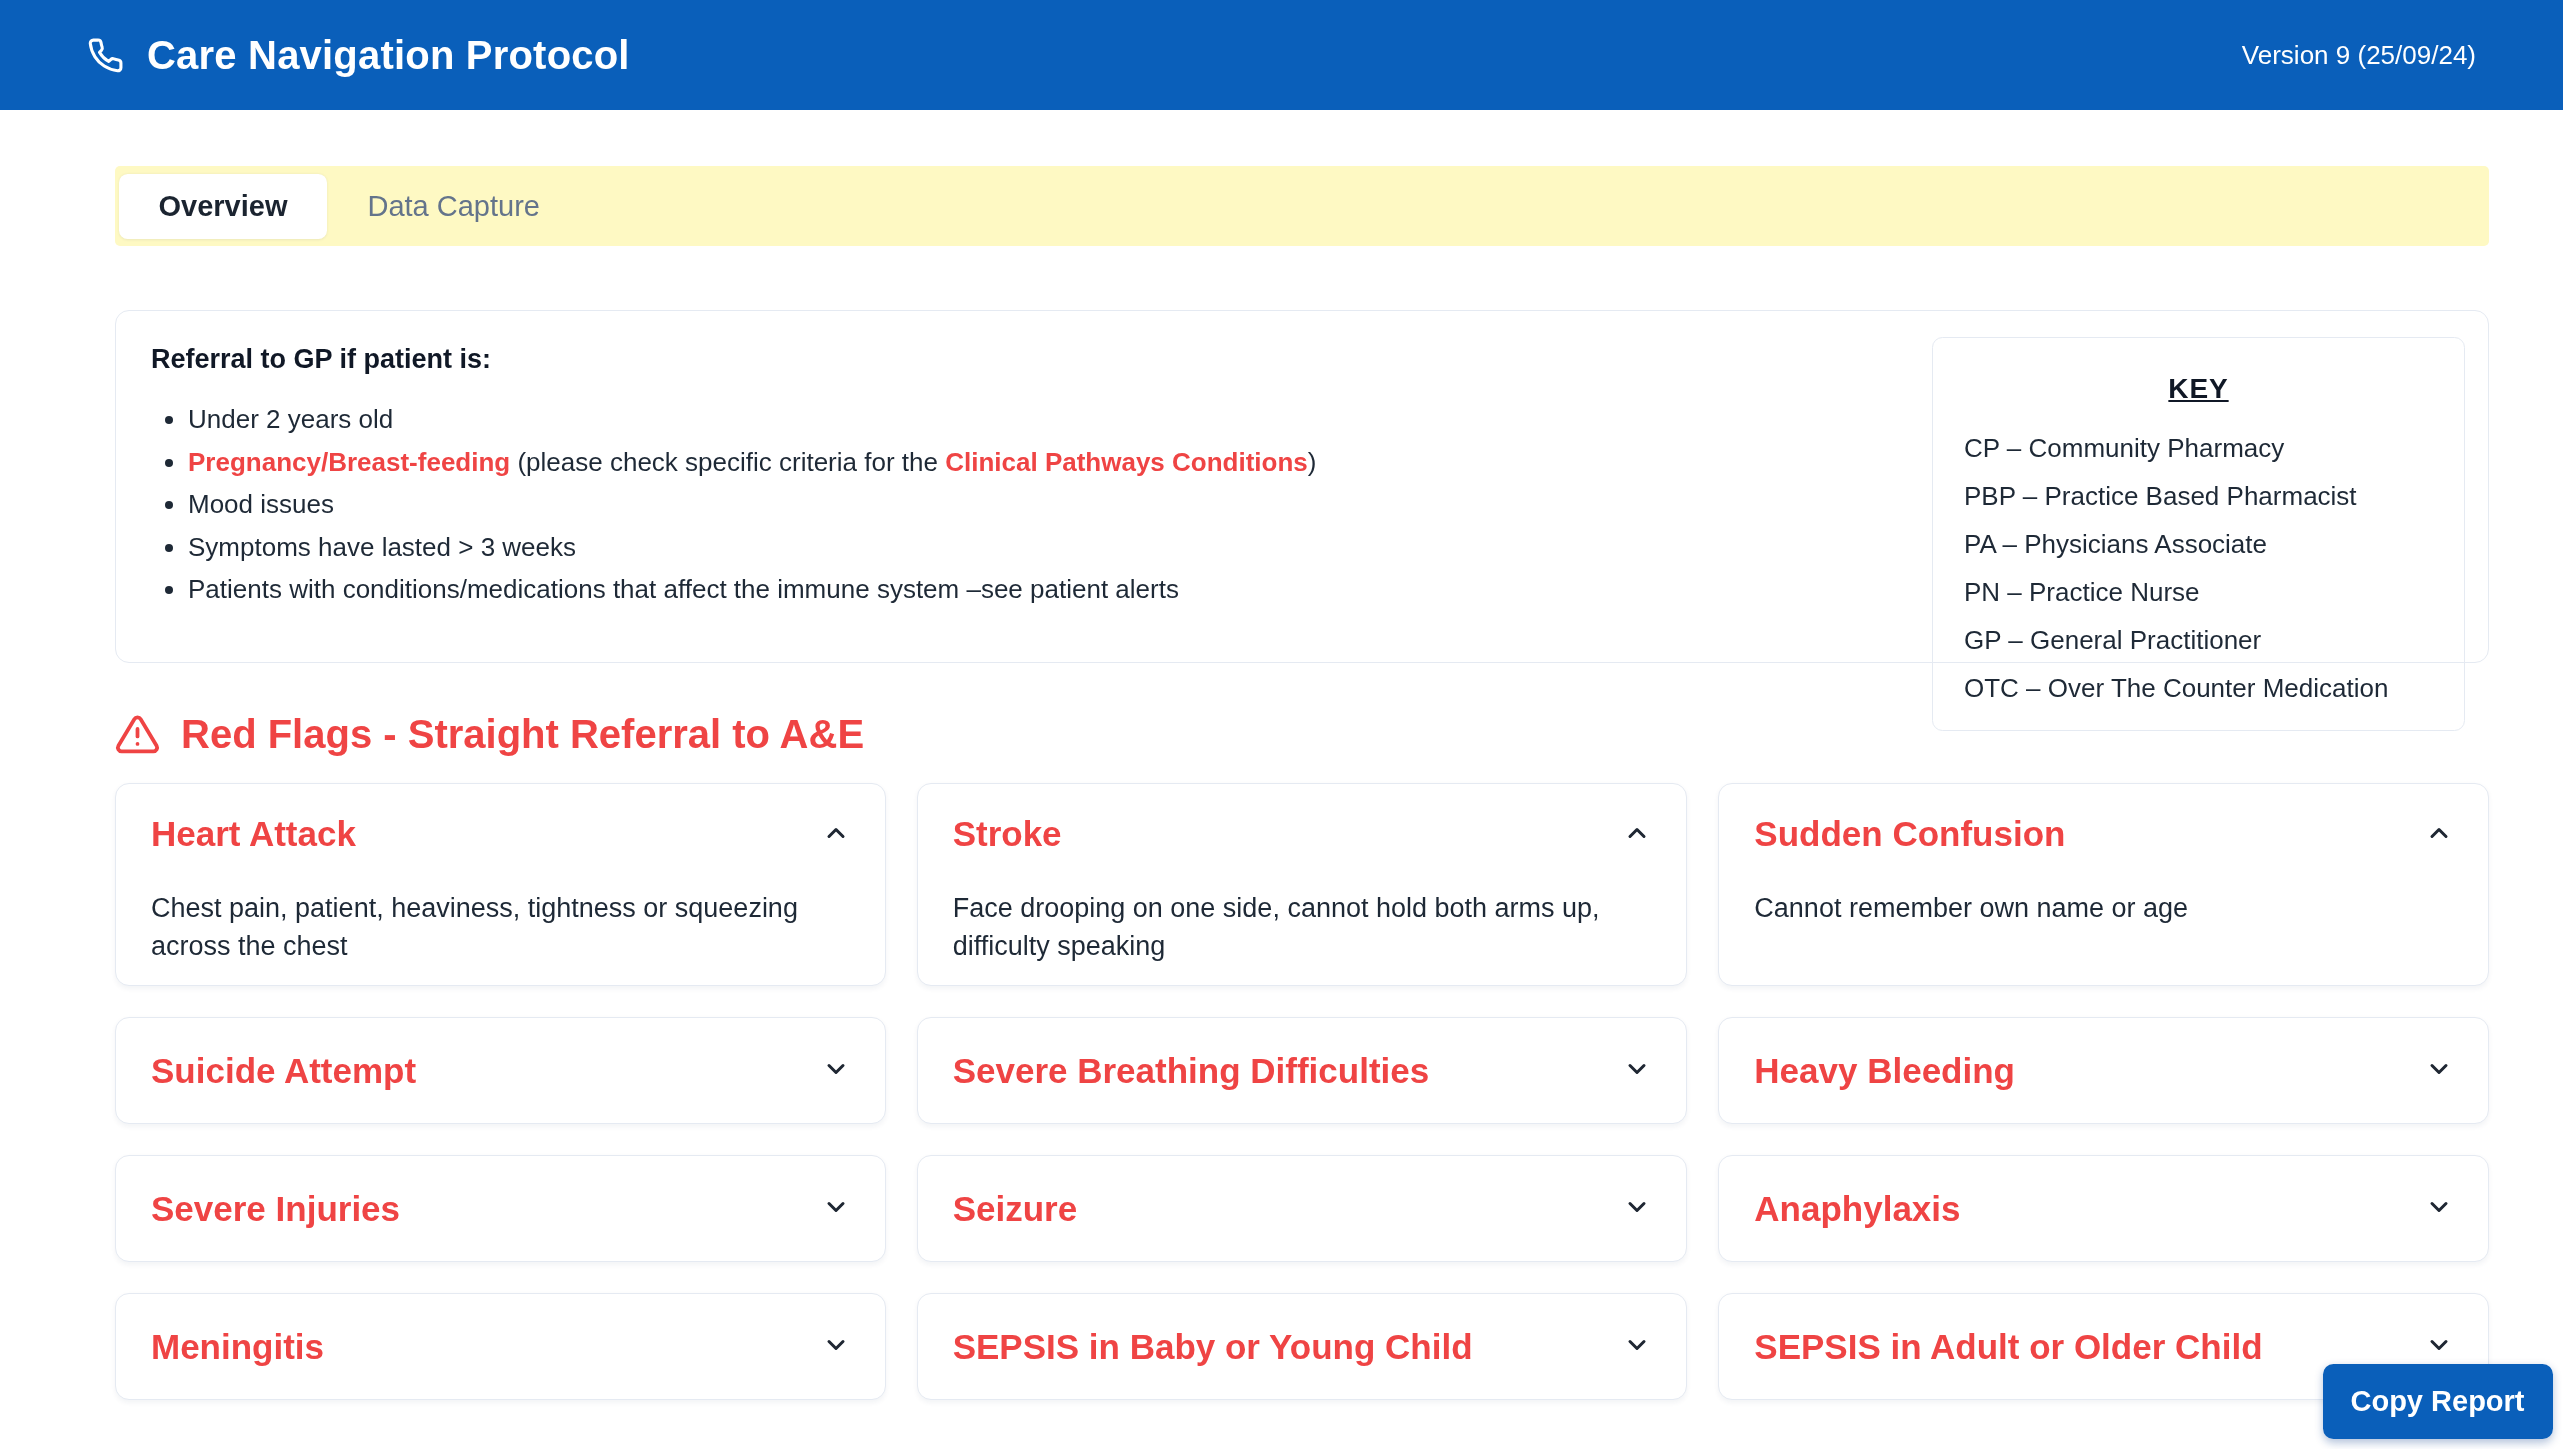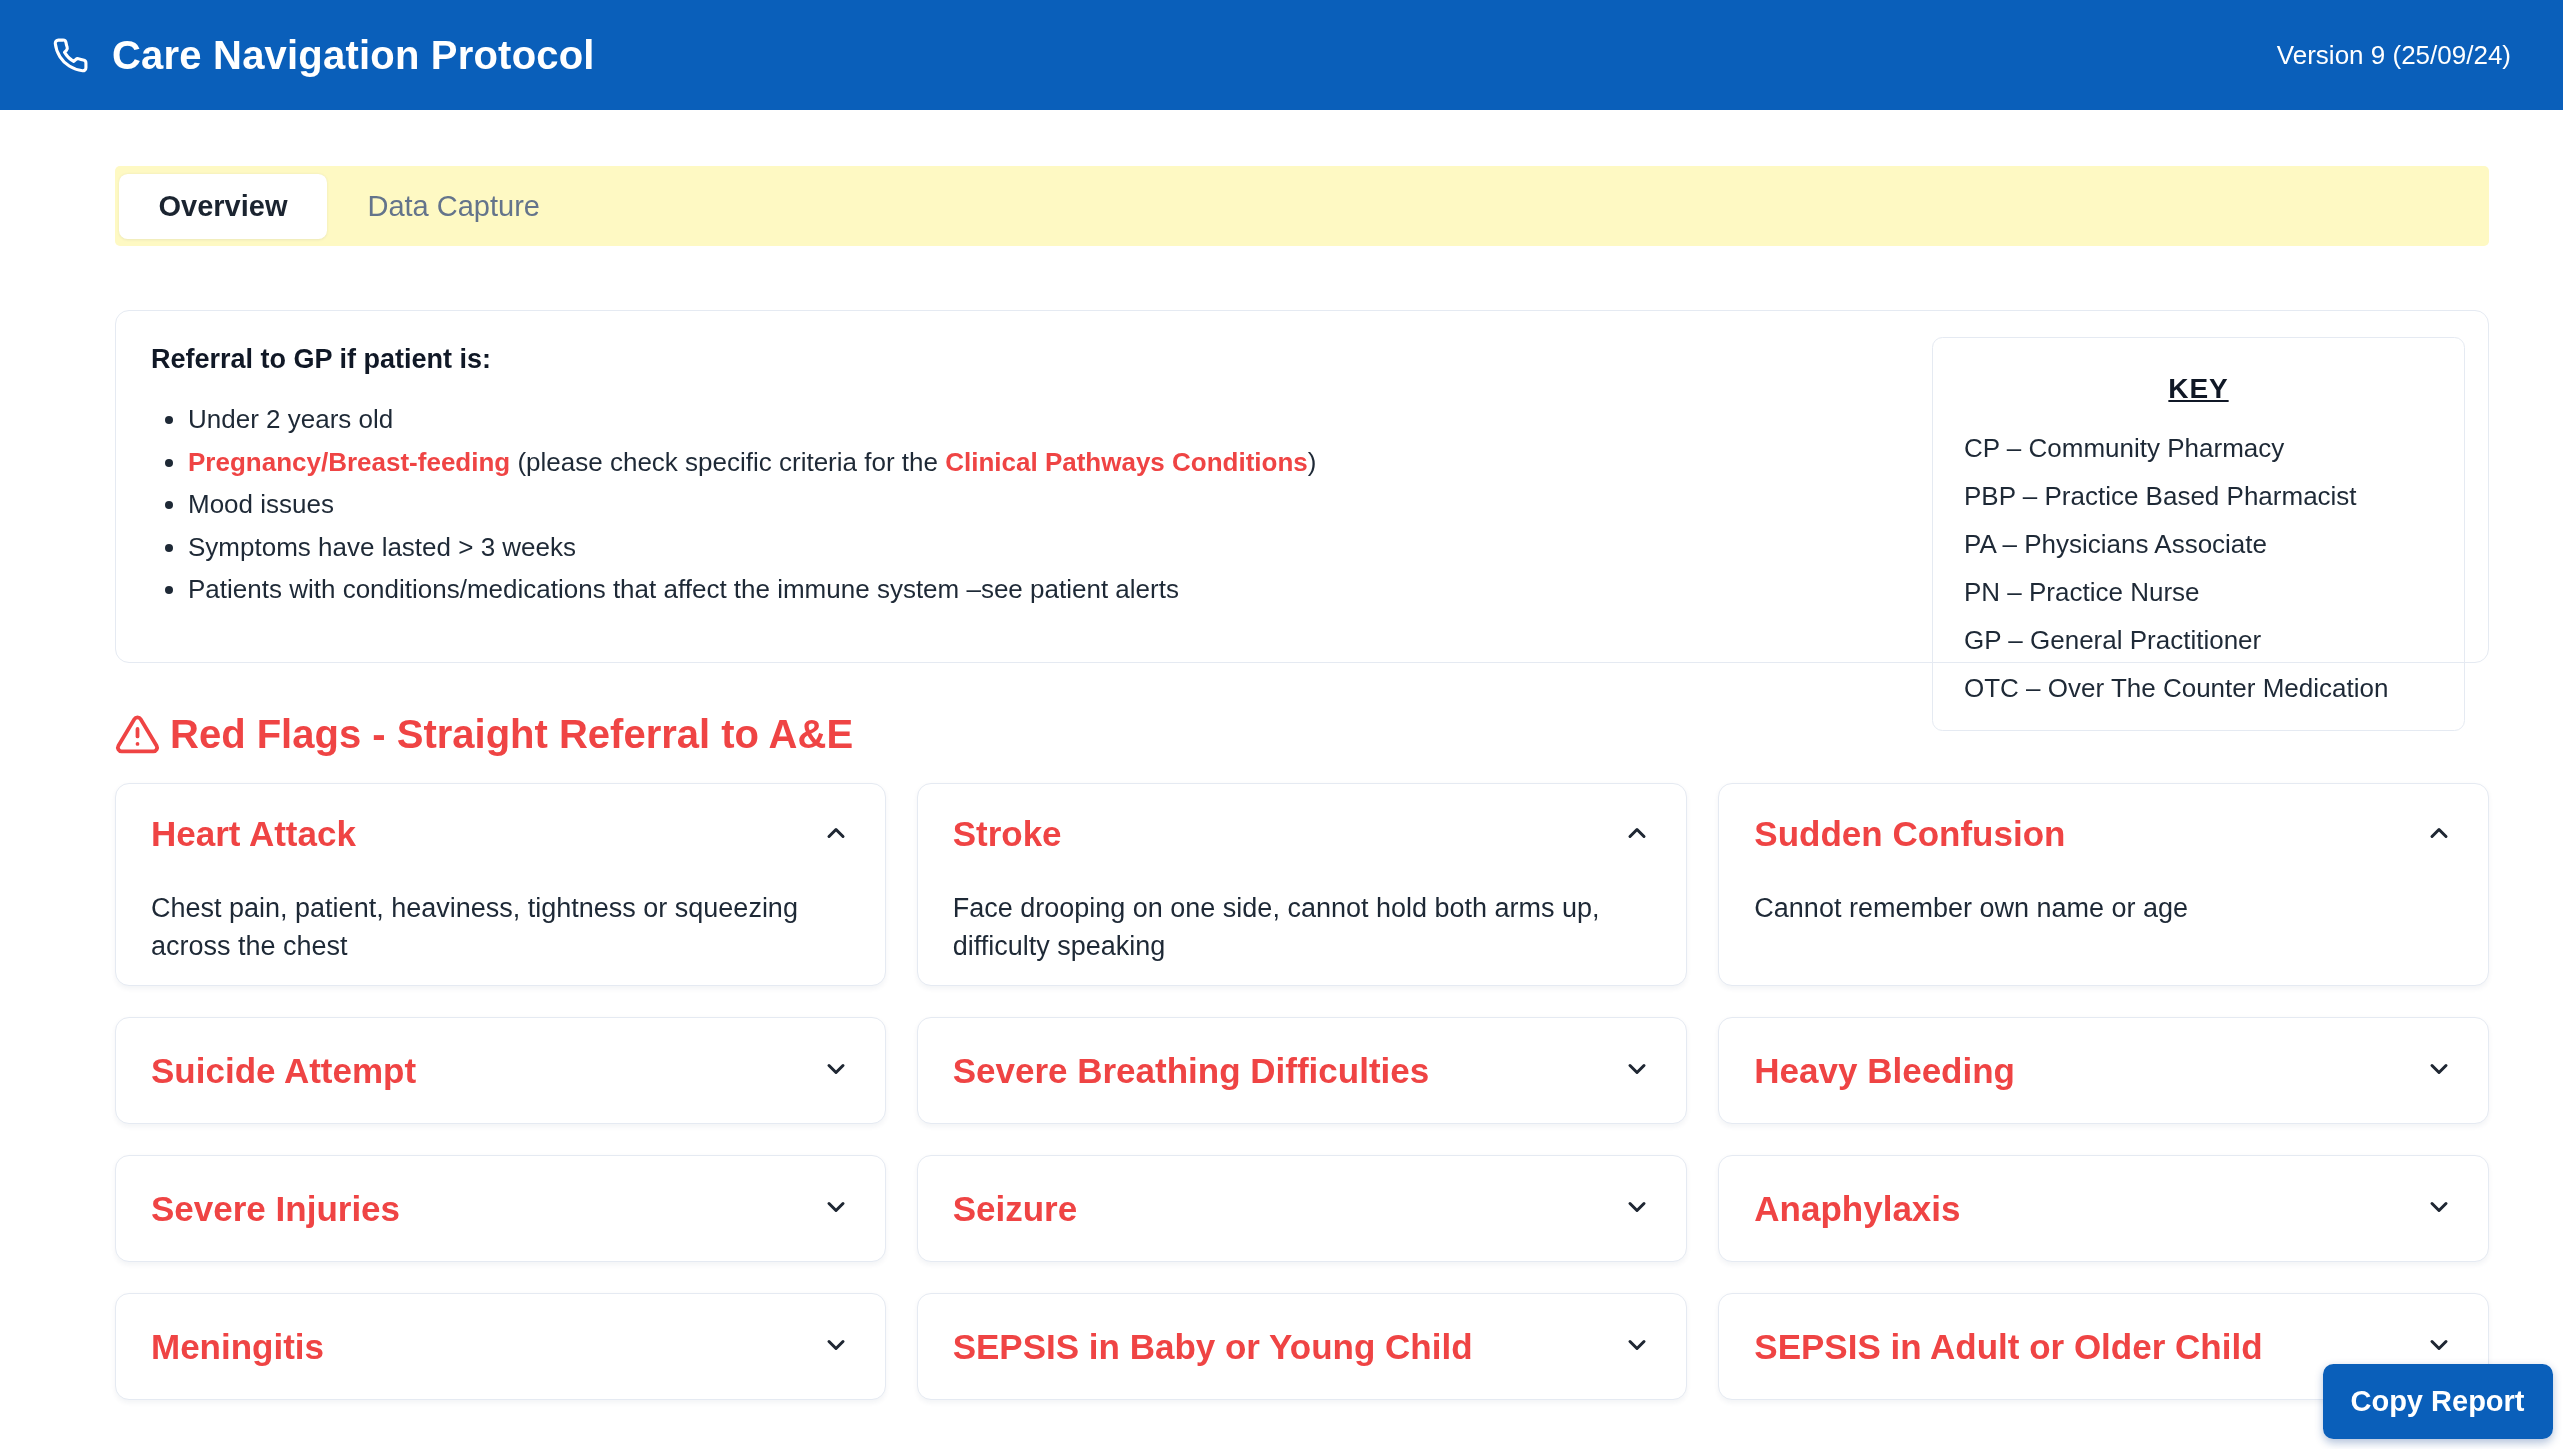--- a/index.html
+++ b/index.html
@@ -20,21 +20,21 @@
     --muted: #64748b;
   }
 
   
   .app-header {
     height: 110px;
     background: var(--blue);
     display: flex;
     align-items: center;
     justify-content: space-between;
-    padding: 0 52px;
+    padding: 0 87px;
     box-sizing: border-box;
   }
   .app-header .left {
     display: flex;
     align-items: center;
     gap: 23px;
   }
   .app-title {
     color: #ffffff;
     font-size: 40px;
@@ -137,21 +137,21 @@
     font-size: 26px;
     line-height: 26px;
     margin-bottom: 22px;
     color: var(--dark);
   }
 
   
   .redflags-heading {
     display: flex;
     align-items: center;
-    gap: 10px;
+    gap: 21px;
     margin: 49px 0 26px 0;
   }
   .redflags-heading .title {
     color: var(--red);
     font-size: 40px;
     font-weight: bold;
   }
 
   .cards-grid {
     display: grid;

